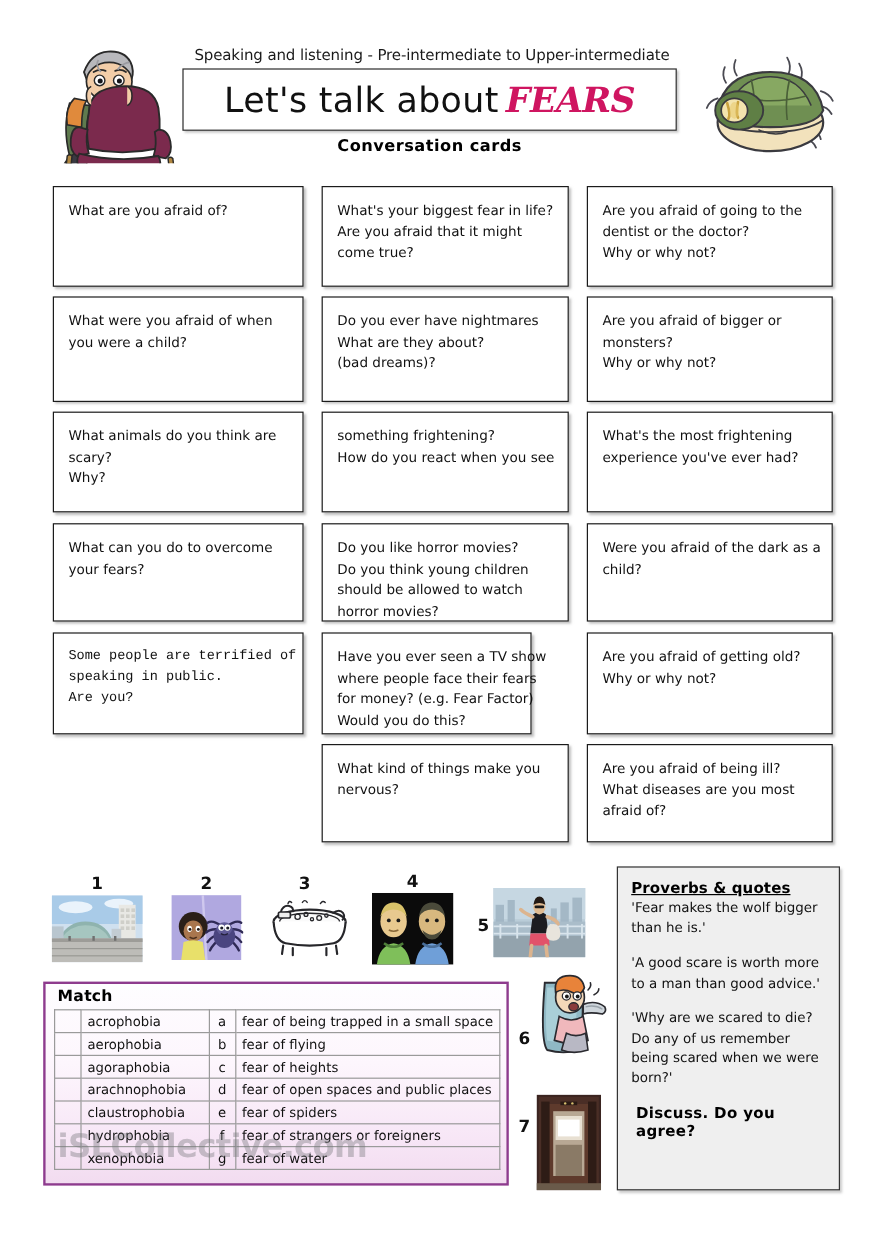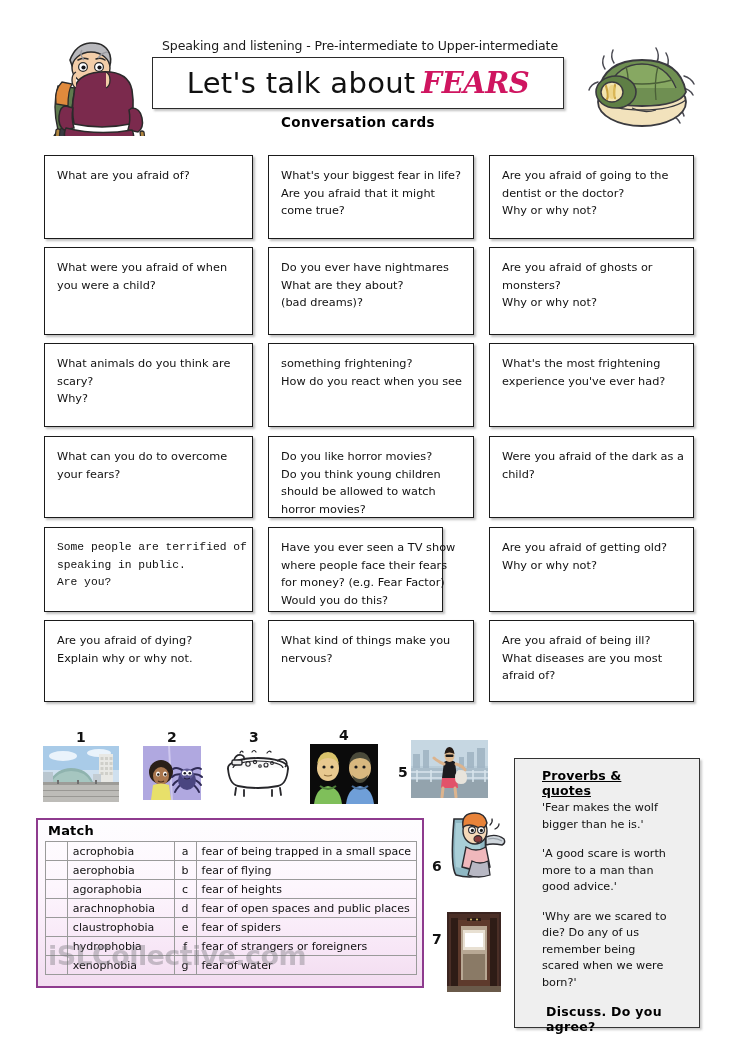--- a/index.html
+++ b/index.html
@@ -155,23 +155,22 @@
 
   
   #proverbs-box {
     position: absolute;
     left: 514px; top: 722px;
     width: 186px;
     height: 270px;
     border: 1.4px solid #333;
     background: #efefef;
     box-sizing: border-box;
-    padding: 9px 27px;
+    padding: 9px 11px;
     box-shadow: 2px 2px 2px rgba(140,140,140,0.45);
-    margin-top: 36px;
   }
   #proverbs-title {
     font-size: 12.5px;
     font-weight: bold;
     text-decoration: underline;
     margin-bottom: 2px;
     letter-spacing: 0.1px;
   }
   .quote {
     font-size: 11.2px;
@@ -273,21 +272,21 @@
     <div class="card" style="left: 44px; top: 247px; width: 209px; height: 88px;">
       <div class="line">What were you afraid of when</div>
       <div class="line">you were a child?</div>
     </div>
     <div class="card" style="left: 268px; top: 247px; width: 206px; height: 88px;">
       <div class="line">Do you ever have nightmares</div>
       <div class="line">What are they about?</div>
       <div class="line">(bad dreams)?</div>
     </div>
     <div class="card" style="left: 489px; top: 247px; width: 205px; height: 88px;">
-      <div class="line">Are you afraid of ghosts or</div>
+      <div class="line">Are you afraid of bigger or</div>
       <div class="line">monsters?</div>
       <div class="line">Why or why not?</div>
     </div>
     <div class="card" style="left: 44px; top: 343px; width: 209px; height: 84px;">
       <div class="line">What animals do you think are</div>
       <div class="line">scary?</div>
       <div class="line">Why?</div>
     </div>
     <div class="card" style="left: 268px; top: 343px; width: 206px; height: 84px;">
       <div class="line">something frightening?</div>
@@ -318,24 +317,20 @@
     </div>
     <div class="card" style="left: 268px; top: 527px; width: 175px; height: 85px;">
       <div class="line">Have you ever seen a TV show</div>
       <div class="line">where people face their fears</div>
       <div class="line">for money? (e.g. Fear Factor)</div>
       <div class="line">Would you do this?</div>
     </div>
     <div class="card" style="left: 489px; top: 527px; width: 205px; height: 85px;">
       <div class="line">Are you afraid of getting old?</div>
       <div class="line">Why or why not?</div>
-    </div>
-    <div class="card" style="left: 44px; top: 620px; width: 209px; height: 82px;">
-      <div class="line">Are you afraid of dying?</div>
-      <div class="line">Explain why or why not.</div>
     </div>
     <div class="card" style="left: 268px; top: 620px; width: 206px; height: 82px;">
       <div class="line">What kind of things make you</div>
       <div class="line">nervous?</div>
     </div>
     <div class="card" style="left: 489px; top: 620px; width: 205px; height: 82px;">
       <div class="line">Are you afraid of being ill?</div>
       <div class="line">What diseases are you most</div>
       <div class="line">afraid of?</div>
     </div>

